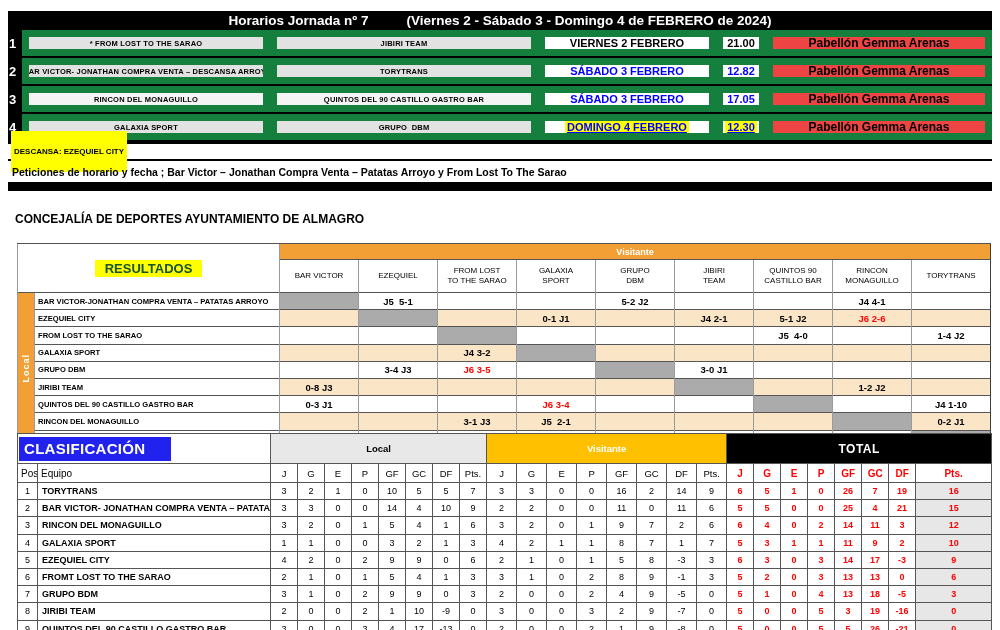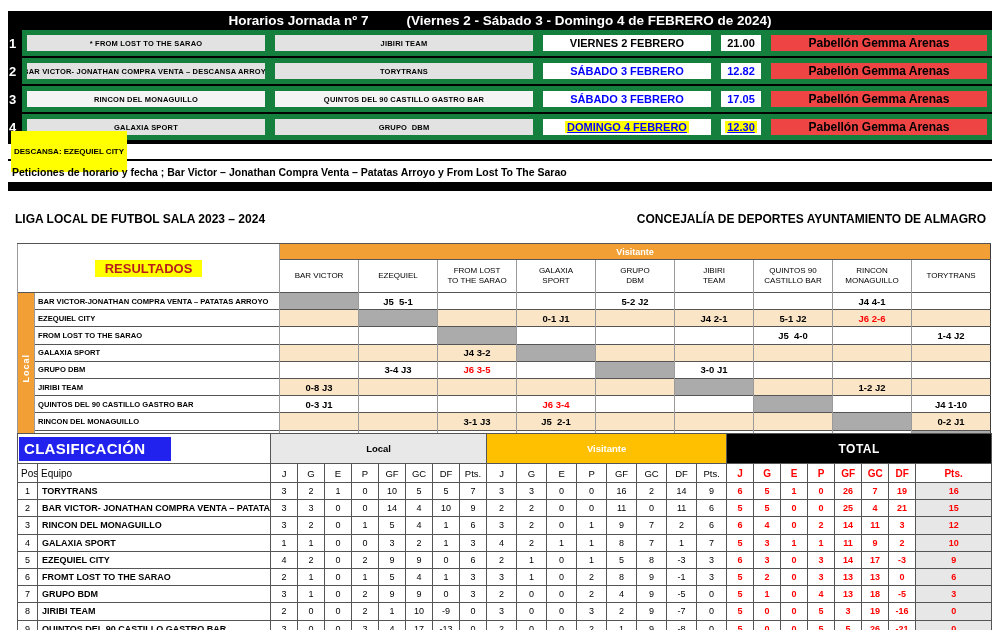--- a/index.html
+++ b/index.html
@@ -9,21 +9,21 @@
   
   .top-frame{position:absolute;left:8px;top:11px;width:984px;background:#000;padding-bottom:9px;}
   .title-bar{height:19px;background:#000;color:#fff;display:flex;align-items:center;
              justify-content:center;gap:38px;font-weight:bold;font-size:13.5px;}
   .sched-rows{background:#000;}
   .sched-row{display:grid;grid-template-columns:14px 248px 268px 178px 50px 1fr;
              height:26px;margin-bottom:2px;background:#fff;}
   .sched-row:first-child{margin-top:0;}
   .s-num{background:#000;color:#fff;font-weight:bold;font-size:13px;display:flex;
          align-items:center;justify-content:flex-start;padding-left:1px;}
-  .s-cell{display:flex;align-items:center;justify-content:center;border:5px solid #15803d;
+  .s-cell{display:flex;align-items:center;justify-content:center;border:7px solid #15803d;
           overflow:hidden;}
   .s-team{background:#e2e2e2;font-weight:bold;font-size:7.5px;white-space:pre;letter-spacing:.2px;}
   .sched-row.light .s-team{background:#f4f4f4;}
   .s-date,.s-time{font-weight:bold;font-size:11px;background:#fff;}
   .s-venue{font-weight:bold;font-size:12px;background:#ef4444;}
   .blue{color:#0000ff;}
   .s-hl{background:#ffff00;text-decoration:underline;padding:0 2px;}
   .descansa-row{background:#fff;border-top:2px solid #000;height:15px;display:flex;
                 align-items:center;padding-left:3px;}
   .descansa-row span{background:#ffff00;font-weight:bold;font-size:8px;padding:16px 3px;}
@@ -32,21 +32,21 @@
 
   
   .section-titles{position:absolute;left:15px;right:14px;top:212px;display:flex;
                   justify-content:space-between;font-weight:bold;font-size:12px;}
 
   
   table{border-collapse:collapse;table-layout:fixed;}
   .results{position:absolute;left:17px;top:243px;width:973px;border:1.5px solid #3c3c3c;}
   .results td{border-left:1px solid #9a9a9a;border-top:1px solid #555;overflow:hidden;}
   .res-corner{background:#fff;text-align:center;vertical-align:middle;}
-  .hl-yellow{background:#ffff00;color:#b91c1c;font-weight:bold;font-size:13px;padding:1px 10px;}
+  .hl-yellow{background:#ffff00;color:#14532d;font-weight:bold;font-size:13px;padding:1px 10px;}
   .band-orange{background:#f2a035;color:#fff;font-weight:bold;font-size:9px;
                text-align:center;height:13px;}
   .res-colhead{background:#fff;font-size:8px;text-align:center;vertical-align:middle;
                height:30px;line-height:1.25;font-weight:500;}
   .local-strip{background:#f2a035;vertical-align:middle;text-align:center;}
   .local-strip span{writing-mode:vertical-rl;transform:rotate(180deg);color:#fff;
                     font-weight:bold;font-size:9px;letter-spacing:1px;display:inline-block;}
   .res-team{background:#fff;font-weight:bold;font-size:7.6px;padding-left:3px;
             white-space:nowrap;vertical-align:middle;}
   .res-cell{height:14.2px;text-align:center;vertical-align:middle;font-weight:bold;
@@ -123,21 +123,20 @@
     </div>
   <div class="descansa-row">
     <span>DESCANSA: EZEQUIEL CITY</span>
   </div>
   <div class="peticiones-row">
     <span>Peticiones de horario y fecha ; Bar Victor – Jonathan Compra Venta – Patatas Arroyo y From Lost To The Sarao</span>
   </div>
 </div>
 
 <div class="section-titles">
-  <span>LIGA LOCAL DE FUTBOL SALA 2023 – 2024</span>
   <span>CONCEJALÍA DE DEPORTES AYUNTAMIENTO DE ALMAGRO</span>
 </div>
 
 <div id="results-mount">
     <table class="results">
 <colgroup>
         <col style="width:17px">
         <col style="width:245px">
         <col style="width:79px">
         <col style="width:79px">

